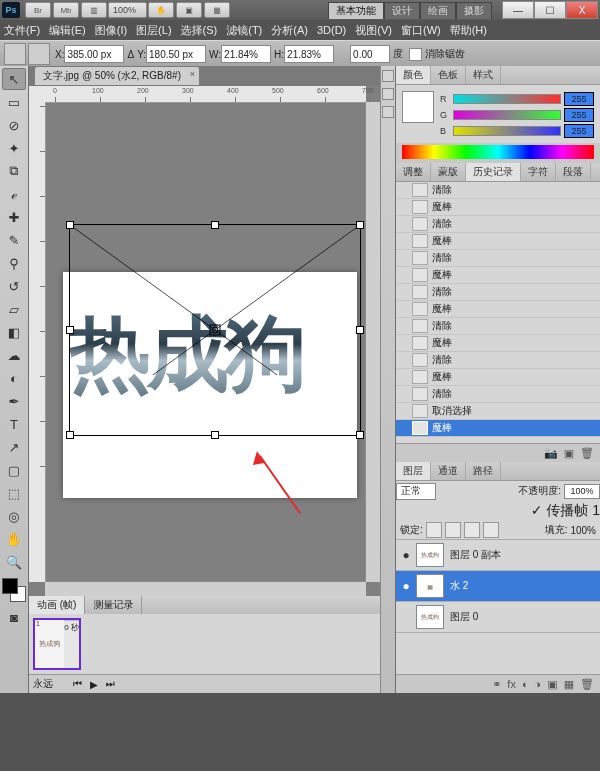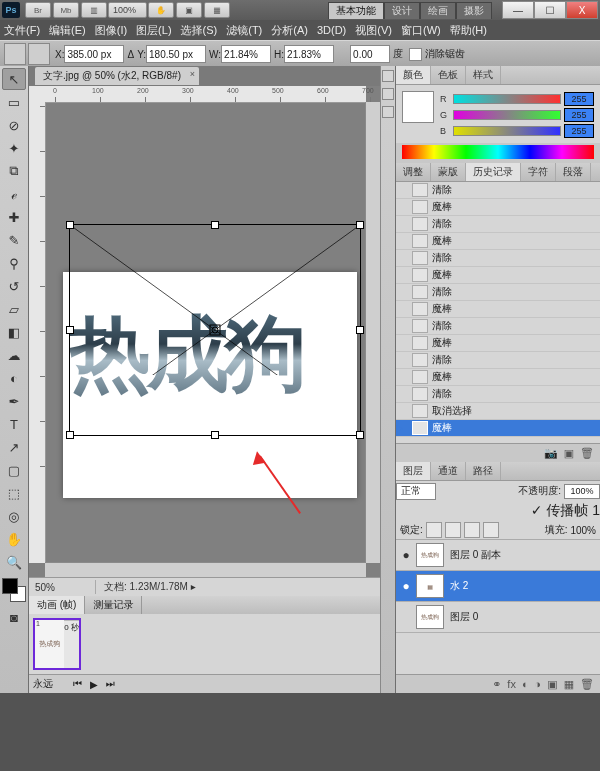--- a/index.html
+++ b/index.html
@@ -248,24 +248,20 @@
           <div class="xc" style="top:50%;left:50%"></div>
           <div class="xh" style="top:50%;left:100%"></div>
           <div class="xh" style="top:100%;left:0"></div>
           <div class="xh" style="top:100%;left:50%"></div>
           <div class="xh" style="top:100%;left:100%"></div>
         </div>
         <div class="arrowline" style="top:370px;left:230px;width:2px;height:70px;transform:rotate(-35deg);transform-origin:top"></div>
         <div class="arrow" style="top:358px;left:218px;transform:rotate(-10deg)">▲</div>
       </div>
 
-      <div class="statusbar">
-        <div class="zoom">50%</div>
-        <div class="doc"><span>文档:</span> <span>1.23M/1.78M</span> ▸</div>
-      </div>
 
       <div class="animtabs">
         <div class="at active">动画 (帧)</div>
         <div class="at">测量记录</div>
       </div>
       <div class="animpanel">
         <div class="frame">
           <span class="fnum">1</span>
           <div class="thumb">热成狗</div>
           <div class="ftime">0 秒</div>

